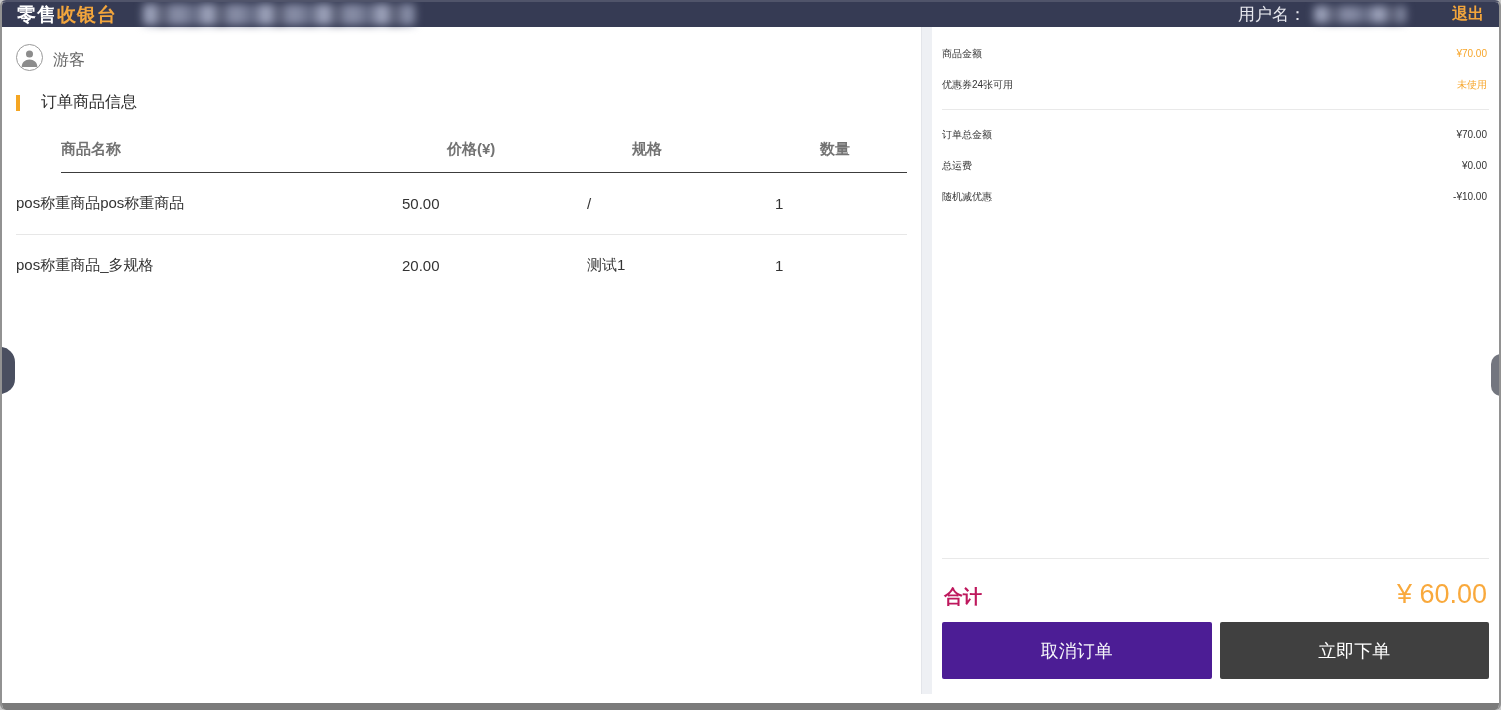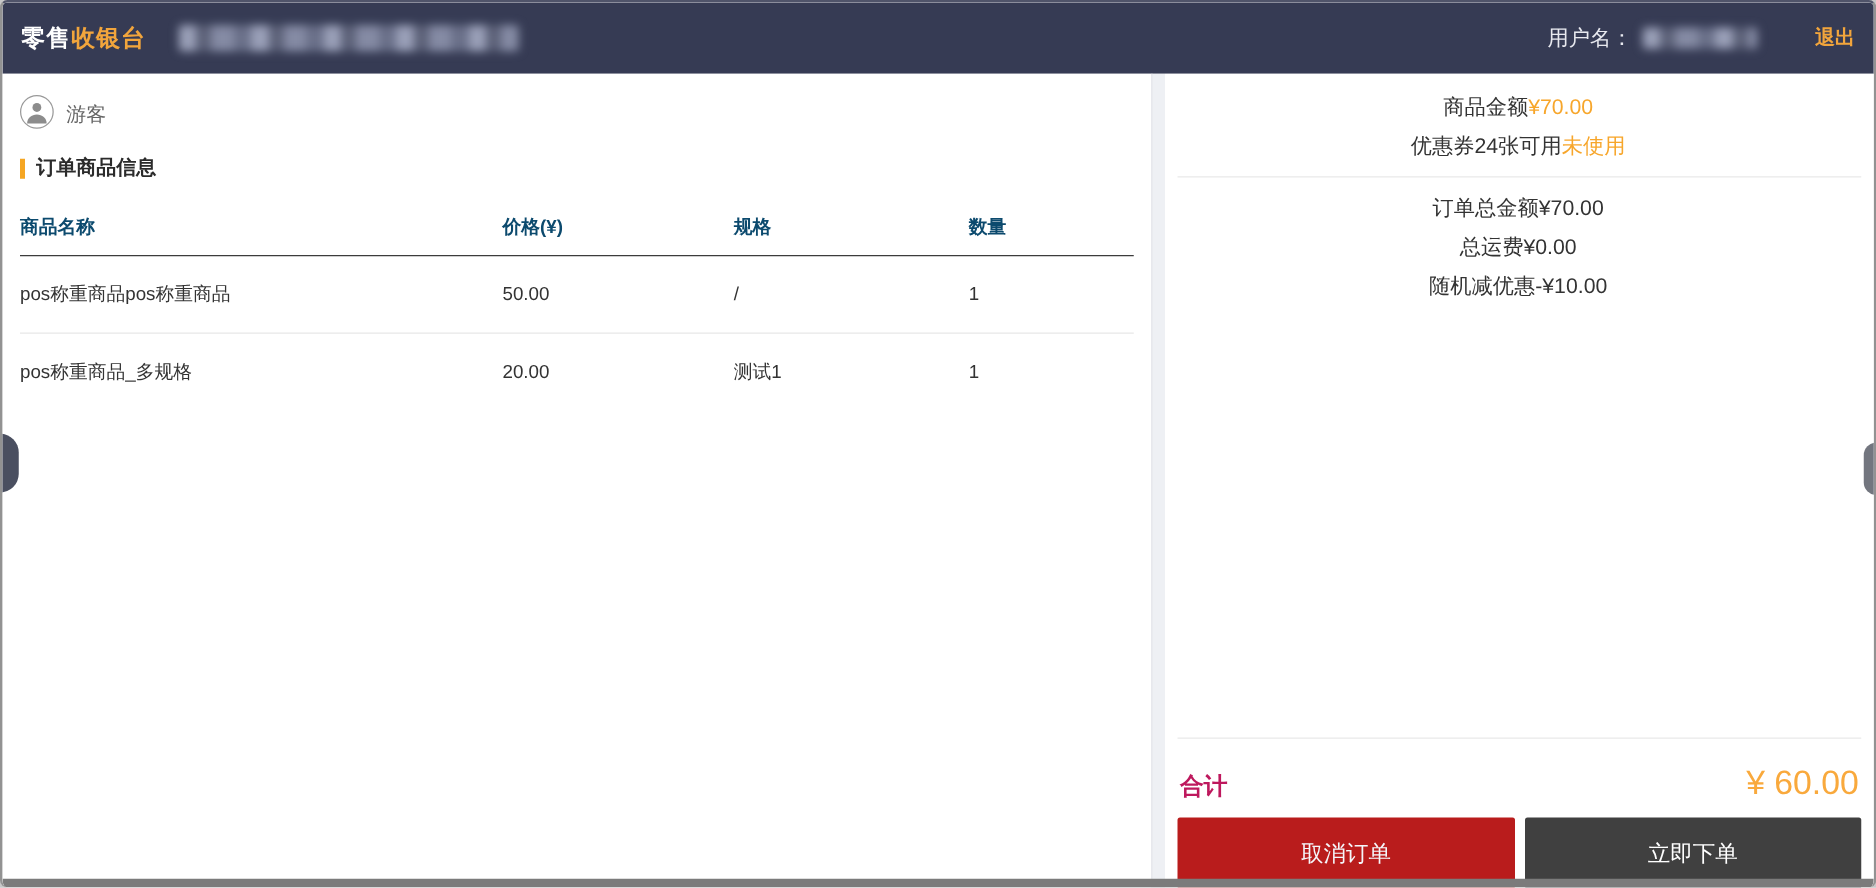--- a/index.html
+++ b/index.html
@@ -2,21 +2,21 @@
 <html><head>
 <meta charset="utf-8">
 <style>
   html,body{margin:0;padding:0;background:#c8c8c8;}
   body{width:1501px;height:710px;font-family:"Liberation Sans","DejaVu Sans",sans-serif;}
   .frame{position:relative;width:1501px;height:710px;box-sizing:border-box;
     border-left:2px solid #929292;border-right:2px solid #929292;border-top:2px solid #50546a;
     border-radius:6px;overflow:hidden;background:#fff;}
 
   
-  .topbar{height:57px;background:#363B54;display:flex;align-items:center;padding:0 15px;}
+  .topbar{height:25px;background:#363B54;display:flex;align-items:center;padding:0 15px;}
   .brand{font-size:19px;font-weight:bold;letter-spacing:1px;white-space:nowrap;}
   .brand .w{color:#ffffff;}
   .brand .o{color:#F2A53C;}
   .redacted{background:repeating-linear-gradient(90deg,#9aa0b8 0 14px,#5c6178 14px 26px,#858ba4 26px 44px,#6a7089 44px 58px);
     filter:blur(4px);border-radius:3px;}
   .redacted.store{width:272px;height:21px;margin-left:26px;}
   .redacted.user{width:92px;height:17px;margin:0 8px;}
   .topbar .spacer{flex:1;}
   .user-label{color:#e8e9ef;font-size:17px;}
   .logout{color:#F2A53C;font-size:16px;font-weight:bold;margin-left:38px;cursor:pointer;text-decoration:none;}
@@ -26,43 +26,43 @@
   .left-panel{width:891px;background:#fff;padding:0 14px;box-sizing:content-box;}
   .gutter{width:10px;background:#EEF0F4;border-left:1px solid #e3e5ea;}
   .right-panel{flex:1;background:#fff;display:flex;flex-direction:column;padding:0 10px 15px 10px;}
 
   
   .customer-row{display:flex;align-items:flex-end;margin-top:17px;cursor:pointer;}
   .avatar{width:27px;height:27px;border:1px solid #9a9a9a;border-radius:50%;display:flex;align-items:center;justify-content:center;box-sizing:border-box;overflow:hidden;}
   .customer-name{color:#666;font-size:16px;margin-left:10px;}
   .section-title{display:flex;align-items:center;margin-top:21px;}
   .title-bar{width:4px;height:16px;background:#F5A623;}
-  .title-text{font-size:16px;font-weight:bold;color:#2b2b2b;margin-left:9px;}
+  .title-text{font-size:16px;font-weight:normal;color:#2b2b2b;margin-left:21px;}
 
   .order-table{margin-top:19px;}
   .trow{display:grid;grid-template-columns:386px 185px 188px 1fr;align-items:center;font-size:15px;color:#333;}
-  .thead{font-weight:bold;color:#0c4a6e;padding:8px 0 13px 0;border-bottom:1px solid #3c3c3c;}
+  .thead{font-weight:bold;color:#737373;padding:8px 0 13px 0;border-bottom:1px solid #3c3c3c;margin-left:45px;}
   .tbody .trow{padding:21px 0;border-bottom:1px solid #e7e7e7;}
   .tbody .trow:last-child{border-bottom:none;}
 
   
-  .srow{display:flex;justify-content:center;align-items:center;font-size:17px;color:#333;padding:7px 2px 7px 0;line-height:17px;}
+  .srow{display:flex;justify-content:space-between;align-items:center;font-size:10px;color:#333;padding:7px 2px 7px 0;line-height:17px;}
   .srow .svalue{color:#333;}
   .srow.highlight .svalue{color:#F7A62B;}
   .rows-top{margin-top:11px;}
   .divider{border:none;border-top:1px solid #e9e9e9;margin:9px 0;}
   .right-panel .grow{flex:1;}
   .total-divider{border:none;border-top:1px solid #e9e9e9;margin:0;}
   .total-row{display:flex;justify-content:space-between;align-items:baseline;padding:20px 2px 12px 2px;}
   .total-label{font-size:19px;font-weight:bold;color:#be185d;}
   .total-value{font-size:27px;color:#F9A93C;}
   .btn-row{display:flex;gap:8px;}
   .btn{flex:1;height:57px;border:none;border-radius:2px;font-size:18px;color:#fff;cursor:pointer;
     font-family:"Liberation Sans","DejaVu Sans",sans-serif;}
-  .btn.cancel{background:#b91c1c;color:#f5f6fa;}
+  .btn.cancel{background:#4c1d95;color:#f5f6fa;}
   .btn.submit{background:#404040;}
 
   
   .handle{position:absolute;cursor:pointer;}
   .handle.left{left:-2px;top:345px;width:15px;height:47px;background:#4A4F60;border-radius:0 24px 24px 0;}
   .handle.right{right:-2px;top:352px;width:10px;height:42px;background:#73767F;border-radius:21px 0 0 21px;}
   .bottom-strip{position:absolute;left:0;right:0;bottom:0;height:7px;background:#7B7B7B;}
 </style>
 </head>
 <body>

